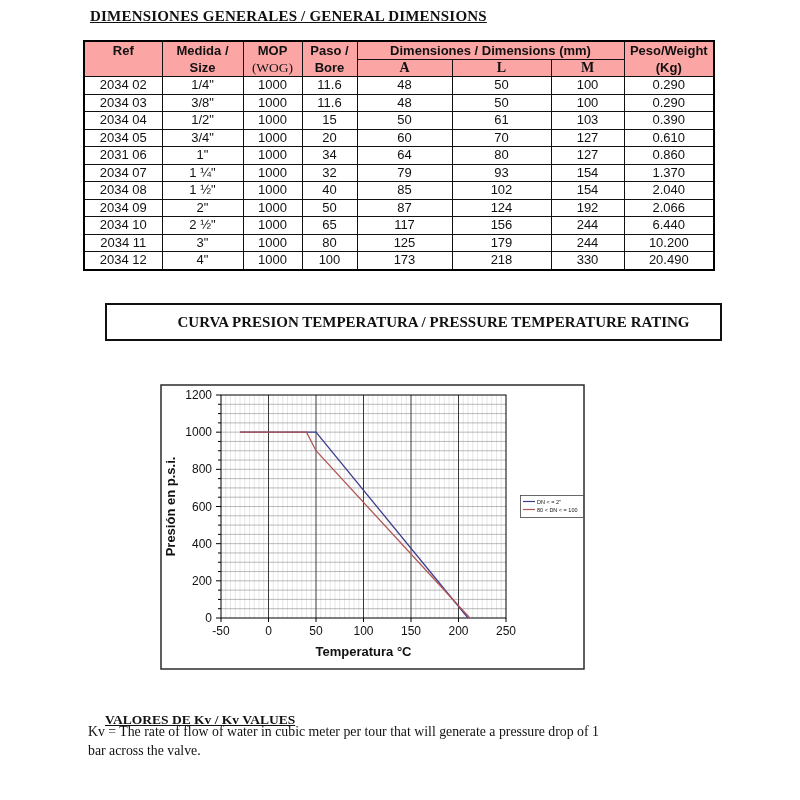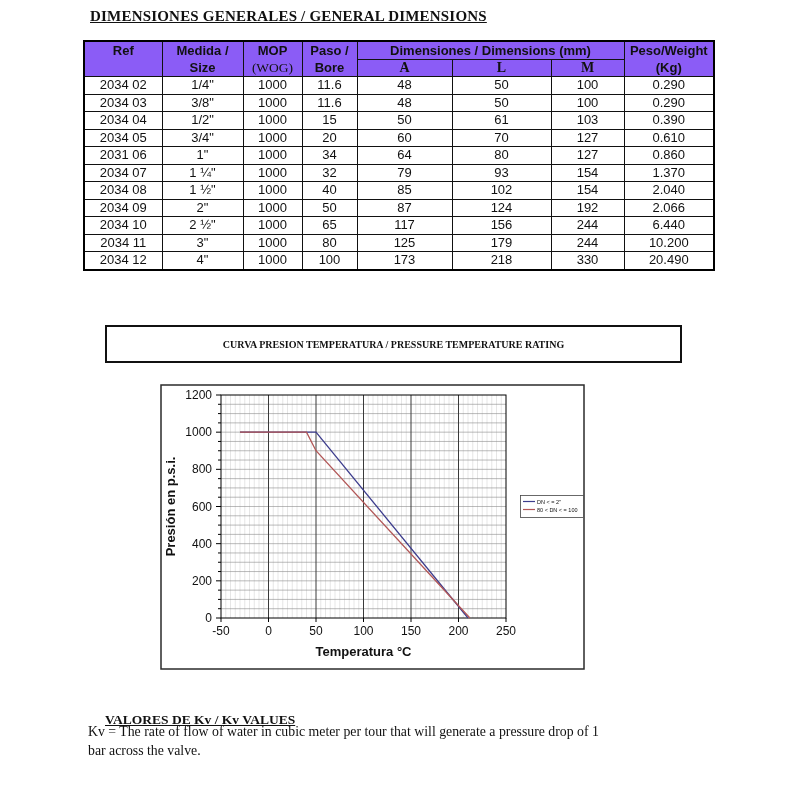--- a/index.html
+++ b/index.html
@@ -6,30 +6,30 @@
   .page{position:relative;width:800px;height:800px;background:#ffffff;color:#111;
         font-family:"Liberation Serif", serif;overflow:hidden;}
 
   .sec-title{position:absolute;left:90px;top:8px;margin:0;font-size:15px;font-weight:bold;
              text-decoration:underline;letter-spacing:0.2px;font-family:"Liberation Serif",serif;}
 
   table.dims{position:absolute;left:83px;top:40px;width:630px;border-collapse:collapse;
              table-layout:fixed;font-family:"Liberation Sans",sans-serif;font-size:13px;}
   table.dims th, table.dims td{border:1.5px solid #111;text-align:center;padding:0;}
   table.dims{border:2px solid #000;}
-  table.dims thead th{background:#8b5cf6;font-weight:bold;vertical-align:top;
+  table.dims thead th{background:#fca5a5;font-weight:bold;vertical-align:top;
                       line-height:17px;white-space:pre-line;}
   table.dims thead tr.sub th{line-height:16px;}
   .serif-reg{font-family:"Liberation Serif",serif;font-weight:normal;font-size:13.5px;margin-top:41px;}
   .serif-bold{font-family:"Liberation Serif",serif;font-weight:bold;font-size:14px;}
   table.dims tbody td{height:16.5px;line-height:16.5px;background:#fff;}
 
-  .box-title{position:absolute;left:105px;top:325px;width:573px;height:34px;border:2px solid #111;
-             display:flex;align-items:center;justify-content:center;font-weight:bold;font-size:10px;
-             font-family:"Liberation Serif",serif;text-align:center;}
+  .box-title{position:absolute;left:105px;top:303px;width:573px;height:34px;border:2px solid #111;
+             display:flex;align-items:center;justify-content:center;font-weight:bold;font-size:15px;
+             font-family:"Liberation Serif",serif;text-align:center;padding-left:40px;}
 
   .chart-wrap{position:absolute;left:160px;top:384px;width:425px;height:286px;}
   svg text{font-family:"Liberation Sans",sans-serif;fill:#111;}
 
   .kv-title{position:absolute;left:88px;top:695px;margin:17px;font-size:13.5px;font-weight:bold;
             text-decoration:underline;font-family:"Liberation Serif",serif;}
   .kv-block{position:absolute;left:88px;top:722px;width:660px;font-size:13.8px;line-height:19px;
             font-family:"Liberation Serif",serif;}
   .kv-block p{margin:0;white-space:pre-line;}
 </style>

